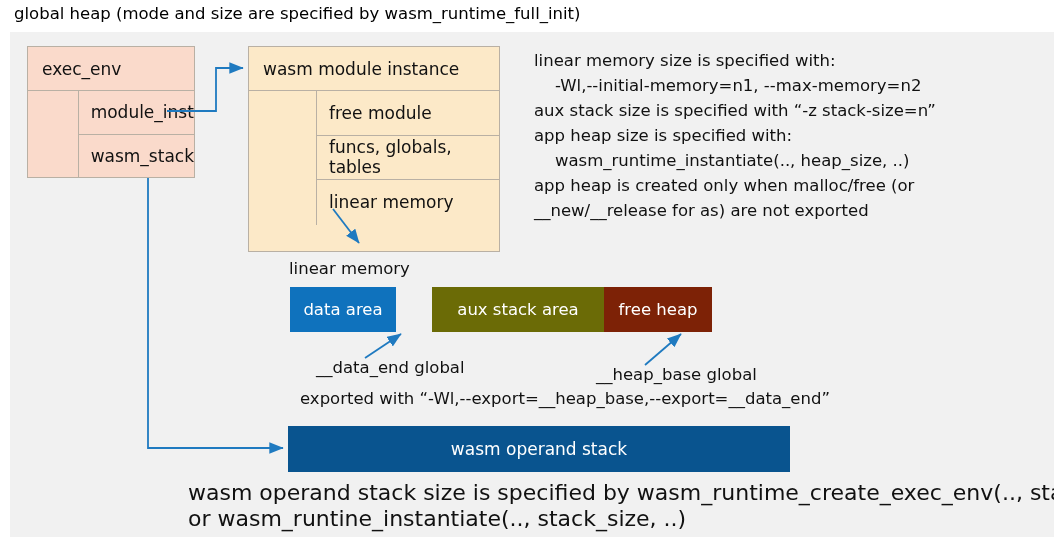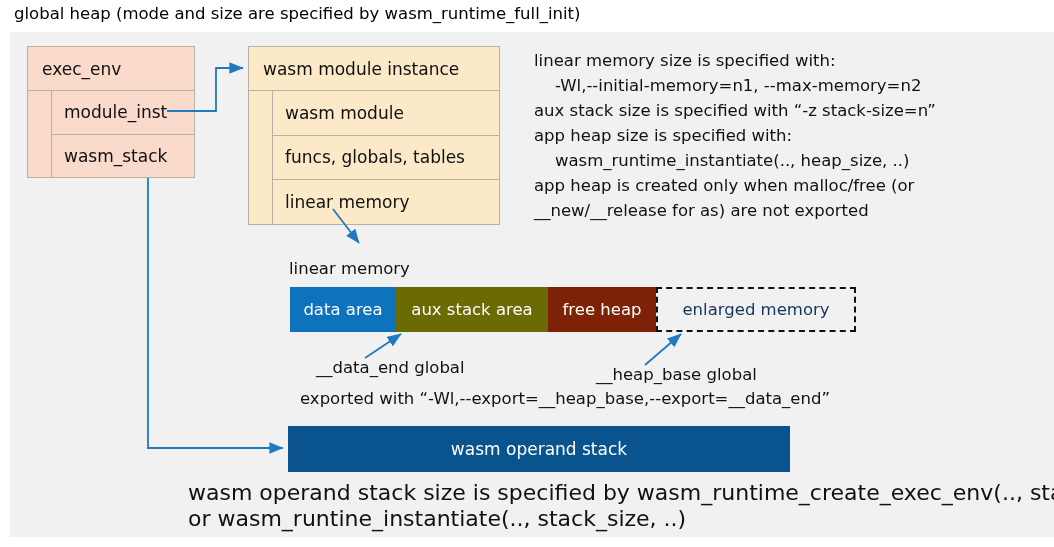--- a/index.html
+++ b/index.html
@@ -26,39 +26,39 @@
 
   
   .struct{position:absolute;border:1px solid #b9b0a4;box-sizing:border-box;}
   .struct .hdr{
     box-sizing:border-box;width:100%;
     display:flex;align-items:center;
     padding-left:14px;
     border-bottom:1px solid #b9b0a4;
     font-size:17px;color:#111;
   }
-  .struct .body{display:flex;}
+  .struct .body{display:flex;margin-left:44px;}
   .struct .gutter{box-sizing:border-box;border-right:1px solid #b9b0a4;}
   .struct .fields{flex:1;display:flex;flex-direction:column;}
   .struct .field{
     box-sizing:border-box;display:flex;align-items:center;
     padding-left:12px;font-size:17px;color:#111;
     border-bottom:1px solid #b9b0a4;
   }
   .struct .field:last-child{border-bottom:none;}
 
   
   #exec-env-box{left:27px;top:46px;width:168px;height:132px;background:#fadacb;}
   #exec-env-box .hdr{height:44px;}
   #exec-env-box .body{height:87px;}
   #exec-env-box .gutter{width:24px;}
   #exec-env-box .field{height:43.5px;}
 
   
-  #module-inst-box{left:248px;top:46px;width:252px;height:179px;background:#fce9c8;}
+  #module-inst-box{left:248px;top:46px;width:252px;height:206px;background:#fce9c8;}
   #module-inst-box .hdr{height:44px;}
   #module-inst-box .body{height:134px;}
   #module-inst-box .gutter{width:24px;}
   #module-inst-box .field{height:44.6px;}
 
   
   #spec-text{
     position:absolute;left:534px;top:48px;width:514px;
     font-size:16.5px;line-height:25px;color:#111;white-space:pre;
   }
@@ -124,41 +124,40 @@
         <div class="field">wasm_stack</div>
       </div>
     </div>
   </div>
 
   <div class="struct" id="module-inst-box">
     <div class="hdr">wasm module instance</div>
     <div class="body">
       <div class="gutter"></div>
       <div class="fields">
-        <div class="field">wasm module</div>
+        <div class="field">free module</div>
         <div class="field">funcs, globals, tables</div>
         <div class="field">linear memory</div>
       </div>
     </div>
   </div>
 
   <div id="spec-text">linear memory size is specified with:
     -Wl,--initial-memory=n1, --max-memory=n2
 aux stack size is specified with “-z stack-size=n”
 app heap size is specified with:
     wasm_runtime_instantiate(.., heap_size, ..)
 app heap is created only when malloc/free (or
 __new/__release for as) are not exported</div>
 
   <div id="linear-memory-caption">linear memory</div>
   <div id="memory-bar">
       <div class="seg" style="width: 106px; background: rgb(15, 114, 189);">data area</div>
-      <div class="seg" style="width: 152px; background: rgb(107, 107, 6);">aux stack area</div>
+      <div class="seg" style="width: 172px; background: rgb(107, 107, 6); margin-left: 36px;">aux stack area</div>
       <div class="seg" style="width: 108px; background: rgb(125, 34, 6);">free heap</div>
-      <div class="seg dashed" style="width: 200px;">enlarged memory</div>
     </div>
 
   <div class="anno" id="heap-base-label">__heap_base global</div>
   <div class="anno" id="data-end-label">__data_end global</div>
   <div class="anno" id="export-note">exported with “-Wl,--export=__heap_base,--export=__data_end”</div>
 
   <div id="operand-stack-box">wasm operand stack</div>
   <div id="stack-size-note">wasm operand stack size is specified by wasm_runtime_create_exec_env(.., stack_size)
 or wasm_runtine_instantiate(.., stack_size, ..)</div>
 

